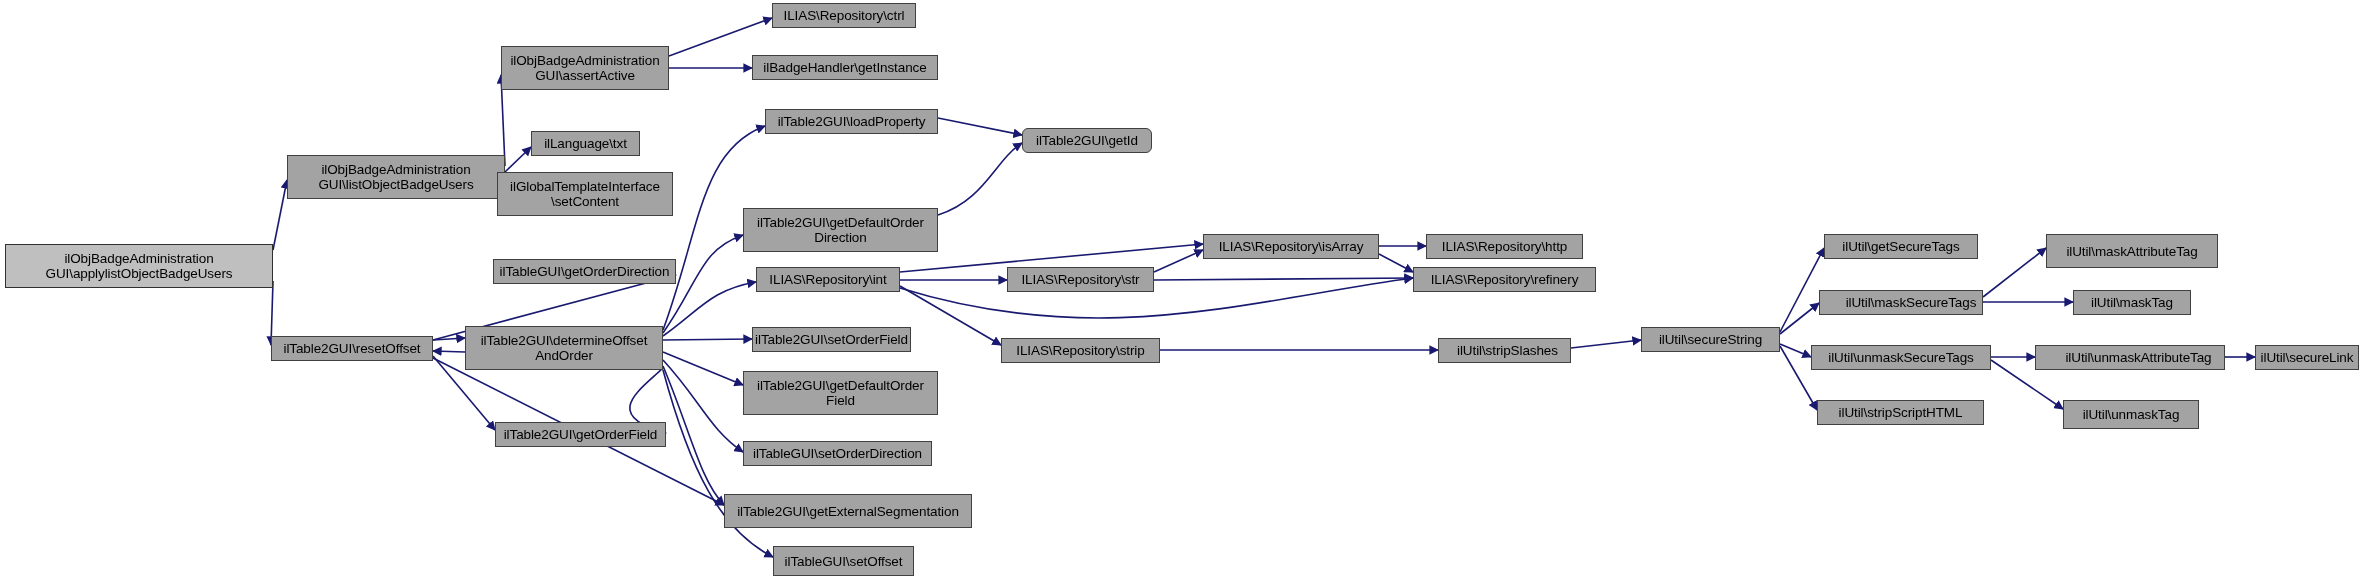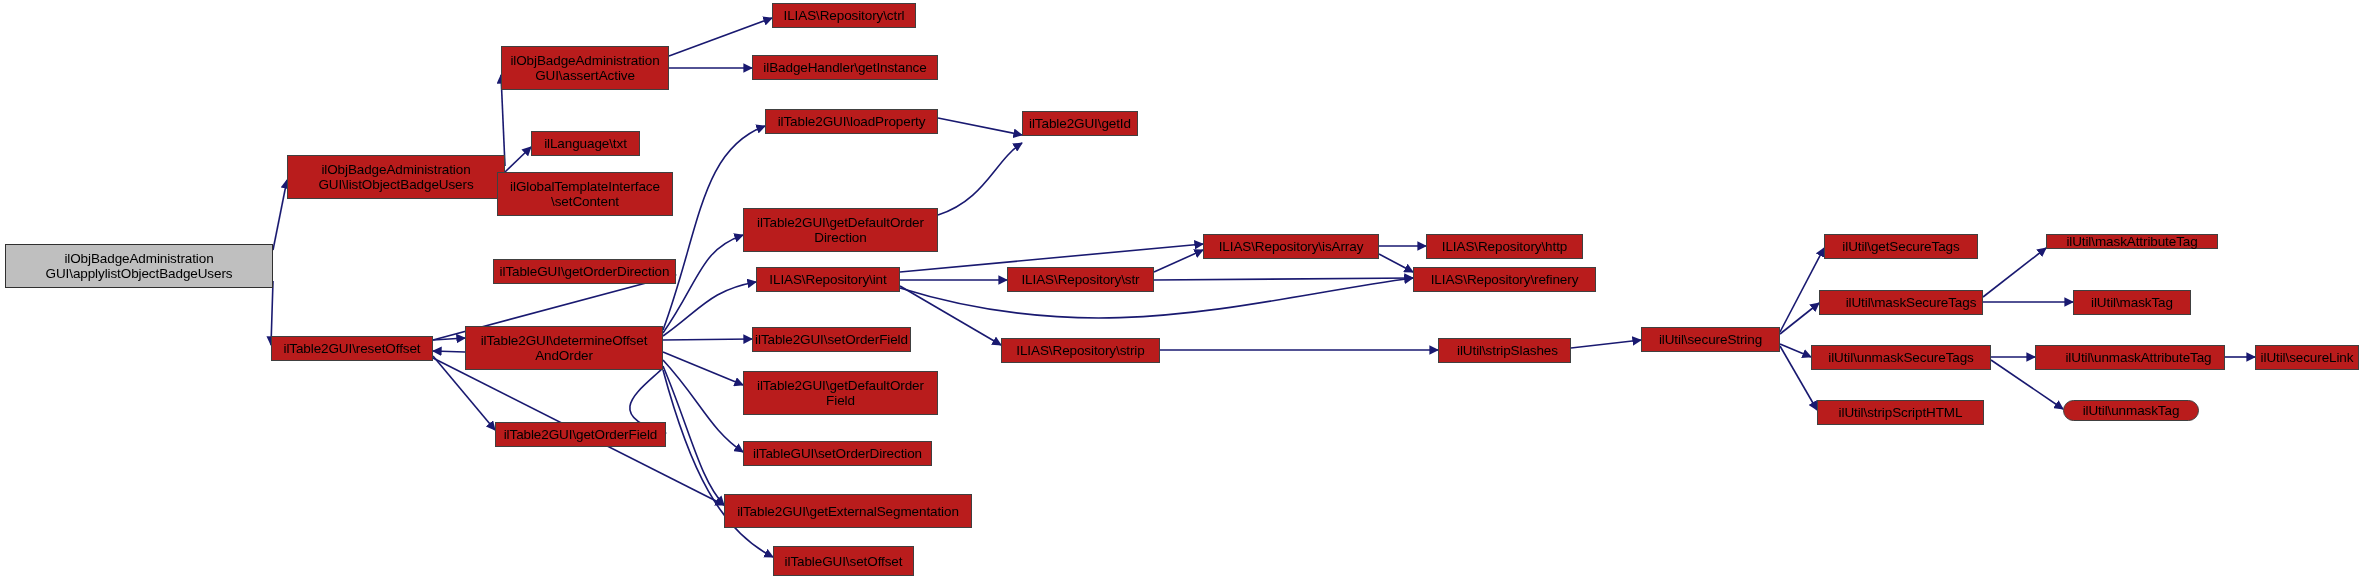--- a/index.html
+++ b/index.html
@@ -8,21 +8,21 @@
     width:2363px;
     height:576px;
     background:#ffffff;
     font-family:"Liberation Sans", sans-serif;
     overflow:hidden;
   }
   .node{
     position:absolute;
     box-sizing:border-box;
     border:1px solid #404040;
-    background:#b91c1c;
+    background:#a3a3a3;
     color:#000000;
     font-size:13.5px;
     line-height:15px;
     display:flex;
     align-items:center;
     justify-content:center;
     text-align:center;
     white-space:pre-line;
     padding:0 4px;
     letter-spacing:-0.1px;
@@ -100,21 +100,21 @@
       <div class="node" style="left: 287px; top: 155px; width: 218px; height: 44px;">ilObjBadgeAdministration
 GUI\listObjectBadgeUsers</div>
       <div class="node" style="left: 501px; top: 46px; width: 168px; height: 44px;">ilObjBadgeAdministration
 GUI\assertActive</div>
       <div class="node" style="left: 772px; top: 3px; width: 144px; height: 25px;">ILIAS\Repository\ctrl</div>
       <div class="node" style="left: 752px; top: 55px; width: 186px; height: 25px;">ilBadgeHandler\getInstance</div>
       <div class="node" style="left: 531px; top: 131px; width: 109px; height: 25px;">ilLanguage\txt</div>
       <div class="node" style="left: 497px; top: 172px; width: 176px; height: 44px;">ilGlobalTemplateInterface
 \setContent</div>
       <div class="node" style="left: 765px; top: 109px; width: 173px; height: 25px;">ilTable2GUI\loadProperty</div>
-      <div class="node" style="left: 1022px; top: 111px; width: 116px; height: 25px;">ilTable2GUI\getId</div>
+      <div class="node" style="left: 1022px; top: 128px; width: 130px; height: 25px; border-radius: 6px;">ilTable2GUI\getId</div>
       <div class="node" style="left: 743px; top: 208px; width: 195px; height: 44px;">ilTable2GUI\getDefaultOrder
 Direction</div>
       <div class="node" style="left: 493px; top: 259px; width: 183px; height: 25px;">ilTableGUI\getOrderDirection</div>
       <div class="node" style="left: 465px; top: 326px; width: 198px; height: 44px;">ilTable2GUI\determineOffset
 AndOrder</div>
       <div class="node" style="left: 271px; top: 336px; width: 162px; height: 25px;">ilTable2GUI\resetOffset</div>
       <div class="node" style="left: 756px; top: 267px; width: 144px; height: 25px;">ILIAS\Repository\int</div>
       <div class="node" style="left: 752px; top: 327px; width: 159px; height: 25px;">ilTable2GUI\setOrderField</div>
       <div class="node" style="left: 743px; top: 371px; width: 195px; height: 44px;">ilTable2GUI\getDefaultOrder
 Field</div>
@@ -126,19 +126,19 @@
       <div class="node" style="left: 1001px; top: 338px; width: 159px; height: 25px;">ILIAS\Repository\strip</div>
       <div class="node" style="left: 1203px; top: 234px; width: 176px; height: 25px;">ILIAS\Repository\isArray</div>
       <div class="node" style="left: 1426px; top: 234px; width: 157px; height: 25px;">ILIAS\Repository\http</div>
       <div class="node" style="left: 1413px; top: 267px; width: 183px; height: 25px;">ILIAS\Repository\refinery</div>
       <div class="node" style="left: 1438px; top: 338px; width: 133px; height: 25px; padding-left: 10px;">ilUtil\stripSlashes</div>
       <div class="node" style="left: 1641px; top: 327px; width: 139px; height: 25px;">ilUtil\secureString</div>
       <div class="node" style="left: 1824px; top: 234px; width: 154px; height: 25px;">ilUtil\getSecureTags</div>
       <div class="node" style="left: 1819px; top: 290px; width: 164px; height: 25px; padding-left: 24px;">ilUtil\maskSecureTags</div>
       <div class="node" style="left: 1811px; top: 345px; width: 180px; height: 25px;">ilUtil\unmaskSecureTags</div>
       <div class="node" style="left: 1817px; top: 400px; width: 167px; height: 25px;">ilUtil\stripScriptHTML</div>
-      <div class="node" style="left: 2046px; top: 234px; width: 172px; height: 15px;">ilUtil\maskAttributeTag</div>
+      <div class="node" style="left: 2046px; top: 234px; width: 172px; height: 34px;">ilUtil\maskAttributeTag</div>
       <div class="node" style="left: 2073px; top: 290px; width: 118px; height: 25px;">ilUtil\maskTag</div>
       <div class="node" style="left: 2035px; top: 345px; width: 190px; height: 25px; padding-left: 21px;">ilUtil\unmaskAttributeTag</div>
-      <div class="node" style="left: 2063px; top: 400px; width: 136px; height: 21px; border-radius: 12px;">ilUtil\unmaskTag</div>
+      <div class="node" style="left: 2063px; top: 400px; width: 136px; height: 29px;">ilUtil\unmaskTag</div>
       <div class="node" style="left: 2255px; top: 345px; width: 104px; height: 25px;">ilUtil\secureLink</div>
     </div>
 </div>
 
 </body></html>

